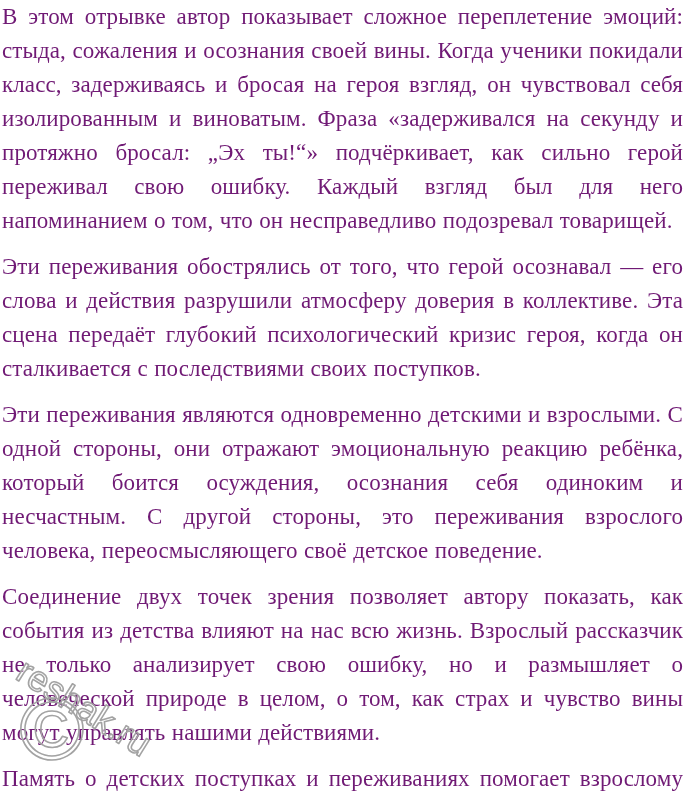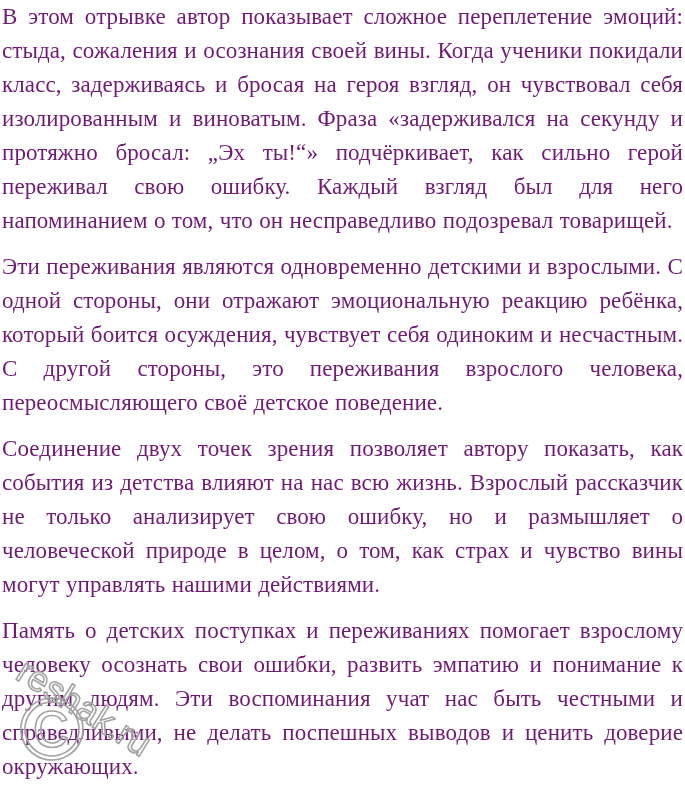--- a/index.html
+++ b/index.html
@@ -51,21 +51,22 @@
     fill: none;
   }
 </style>
 </head>
 <body>
 
 <div class="page">
 
   <div class="content">
     <p>В этом отрывке автор показывает сложное переплетение эмоций: стыда, сожаления и осознания своей вины. Когда ученики покидали класс, задерживаясь и бросая на героя взгляд, он чувствовал себя изолированным и виноватым. Фраза «задерживался на секунду и протяжно бросал: „Эх ты!“» подчёркивает, как сильно герой переживал свою ошибку. Каждый взгляд был для него напоминанием о том, что он несправедливо подозревал товарищей.</p>
-    <p>Эти переживания являются одновременно детскими и взрослыми. С одной стороны, они отражают эмоциональную реакцию ребёнка, который боится осуждения, чувствует себя одиноким и несчастным. С другой стороны, это переживания взрослого человека, переосмысляющего своё детское поведение.</p>
+    <p>Эти переживания обострялись от того, что герой осознавал — его слова и действия разрушили атмосферу доверия в коллективе. Эта сцена передаёт глубокий психологический кризис героя, когда он сталкивается с последствиями своих поступков.</p>
+    <p>Эти переживания являются одновременно детскими и взрослыми. С одной стороны, они отражают эмоциональную реакцию ребёнка, который боится осуждения, осознания себя одиноким и несчастным. С другой стороны, это переживания взрослого человека, переосмысляющего своё детское поведение.</p>
     <p>Соединение двух точек зрения позволяет автору показать, как события из детства влияют на нас всю жизнь. Взрослый рассказчик не только анализирует свою ошибку, но и размышляет о человеческой природе в целом, о том, как страх и чувство вины могут управлять нашими действиями.</p>
     <p>Память о детских поступках и переживаниях помогает взрослому человеку осознать свои ошибки, развить эмпатию и понимание к другим людям. Эти воспоминания учат нас быть честными и справедливыми, не делать поспешных выводов и ценить доверие окружающих.</p>
   </div>
 
   <svg class="watermark" width="210" height="177" viewBox="0 0 210 177" aria-hidden="true">
     <g stroke-width="1.6" stroke-linejoin="round" stroke="#a3a3a3">
       <text x="52" y="141" text-anchor="middle" font-size="88">©</text>
       <text transform="translate(14,60) rotate(32)" x="0" y="0" font-size="36">reshak.ru</text>
     </g>
   </svg>

